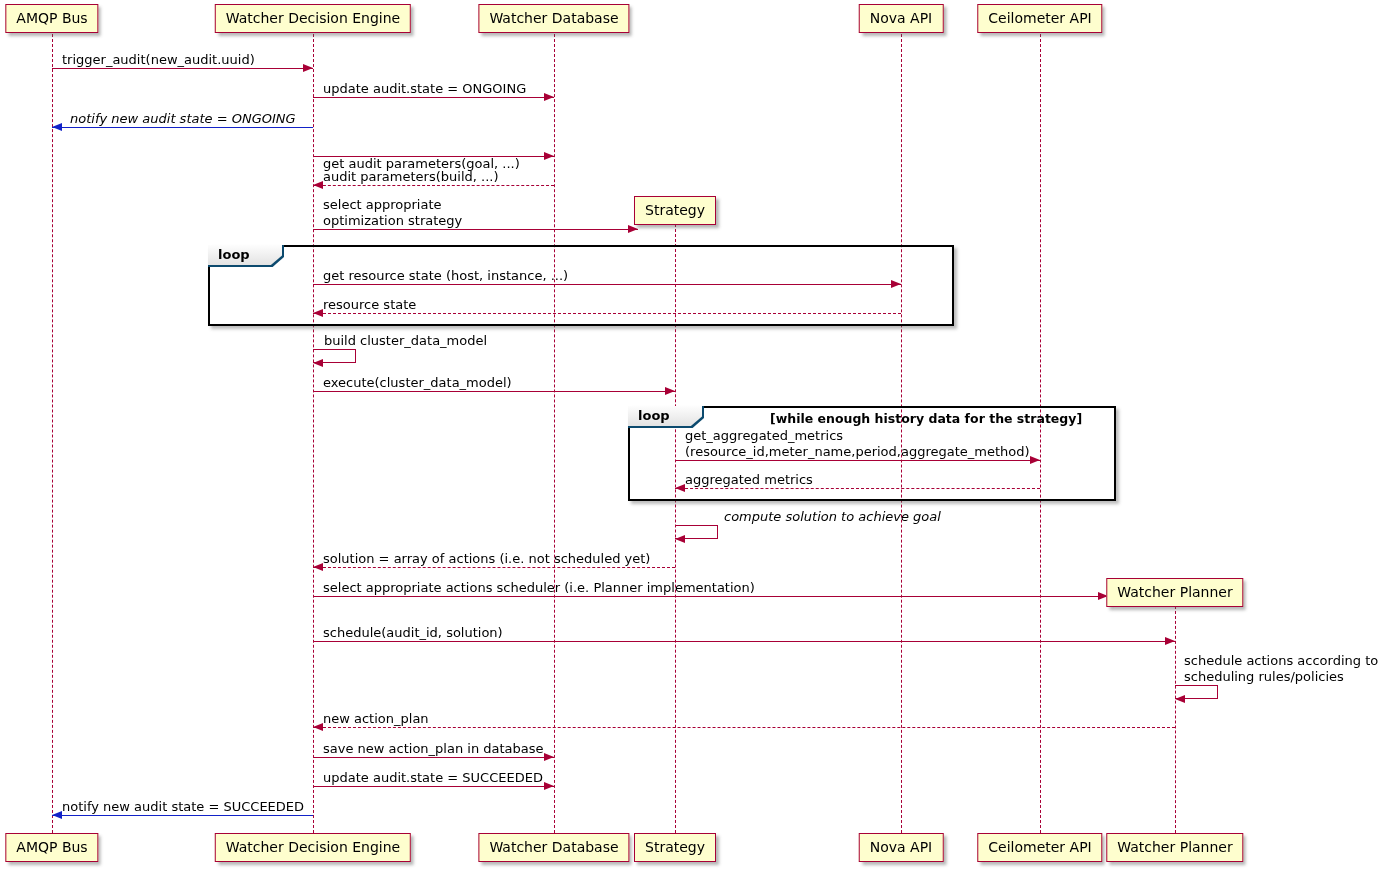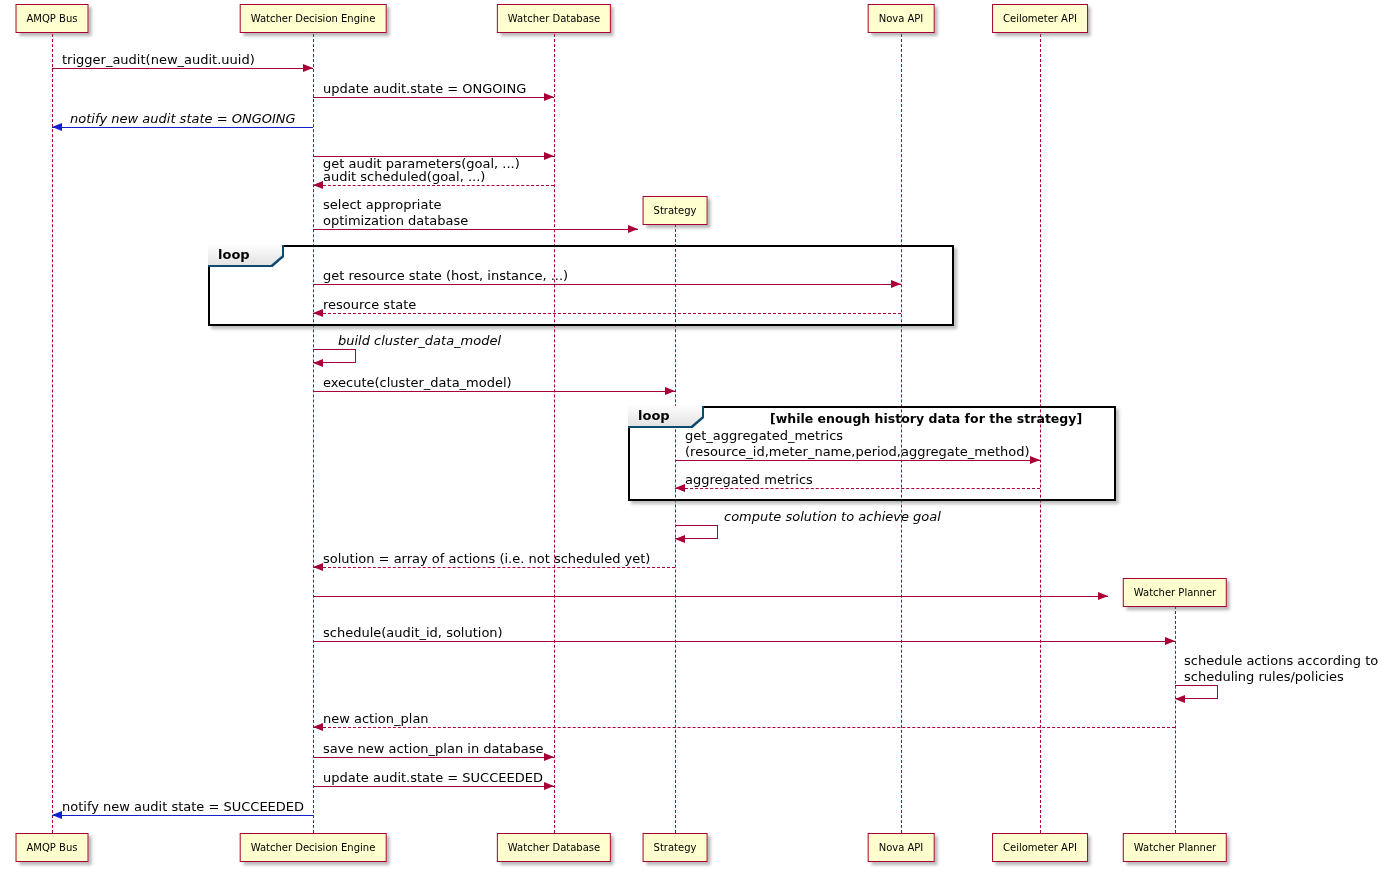--- a/index.html
+++ b/index.html
@@ -4,21 +4,21 @@
 <style>
   html,body{margin:0;padding:0;background:#fff;}
   .canvas{position:relative;width:1384px;height:874px;background:#ffffff;
           font-family:"DejaVu Sans", sans-serif;color:#000;overflow:hidden;}
 
   
   .lifeline{position:absolute;width:0;border-left:1px dashed #A80036;z-index:1;}
 
   
   .pbox{position:absolute;transform:translateX(-50%);background:#FEFECE;
-        border:1.5px solid #A80036;padding:5px 10px;font-size:10px;line-height:17px;
+        border:1.5px solid #A80036;padding:5px 10px;font-size:14px;line-height:17px;
         white-space:nowrap;box-shadow:3px 3px 3px rgba(90,90,90,0.45);z-index:4;}
 
   
   .line{position:absolute;height:0;border-top:1px solid #A80036;z-index:3;}
   .line.dash{border-top-style:dashed;}
   .line.blue{border-top-color:#1222c8;}
   .head{position:absolute;width:0;height:0;border-top:4.5px solid transparent;
         border-bottom:4.5px solid transparent;}
   .head.r{right:0;top:-5px;border-left:10px solid #A80036;}
   .head.l{left:0;top:-5px;border-right:10px solid #A80036;}
@@ -83,43 +83,43 @@
   <div class="lbl" style="left:70px;top:111px;font-style:italic;">notify new audit state = ONGOING</div>
   <div class="line blue" style="left:52px;top:127px;width:261px;">
       <div class="head l"></div>
     </div>
 
   <div class="lbl" style="left:323px;top:140px;margin-top:16px;">get audit parameters(goal, ...)</div>
   <div class="line" style="left:313px;top:156px;width:241px;">
       <div class="head r"></div>
     </div>
 
-  <div class="lbl" style="left:323px;top:169px;">audit scheduled(goal, ...)</div>
+  <div class="lbl" style="left:323px;top:169px;">audit parameters(build, ...)</div>
   <div class="line dash" style="left:313px;top:185px;width:241px;">
       <div class="head l"></div>
     </div>
 
   <div class="lbl" style="left:323px;top:197px;">select appropriate</div>
-  <div class="lbl" style="left:323px;top:213px;">optimization database</div>
+  <div class="lbl" style="left:323px;top:213px;">optimization strategy</div>
   <div class="line" style="left:313px;top:229px;width:325px;">
       <div class="head r"></div>
     </div>
   <div class="pbox" style="left:675px;top:196px;">Strategy</div>
 
   <div class="lbl" style="left:323px;top:268px;">get resource state (host, instance, ...)</div>
   <div class="line" style="left:313px;top:284px;width:588px;">
       <div class="head r"></div>
     </div>
 
   <div class="lbl" style="left:323px;top:297px;">resource state</div>
   <div class="line dash" style="left:313px;top:313px;width:588px;">
       <div class="head l"></div>
     </div>
 
-  <div class="lbl" style="left:338px;top:333px;font-style:italic;">build cluster_data_model</div>
+  <div class="lbl" style="left:324px;top:333px;">build cluster_data_model</div>
   <div class="selfloop" style="left:313px;top:349px;width:42px;height:12px;">
       <div class="head l"></div>
     </div>
 
   <div class="lbl" style="left:323px;top:375px;">execute(cluster_data_model)</div>
   <div class="line" style="left:313px;top:391px;width:362px;">
       <div class="head r"></div>
     </div>
 
   <div class="lbl" style="left:685px;top:428px;">get_aggregated_metrics</div>
@@ -136,20 +136,21 @@
   <div class="lbl" style="left:724px;top:509px;font-style:italic;">compute solution to achieve goal</div>
   <div class="selfloop" style="left:675px;top:525px;width:42px;height:12px;">
       <div class="head l"></div>
     </div>
 
   <div class="lbl" style="left:323px;top:551px;">solution = array of actions (i.e. not scheduled yet)</div>
   <div class="line dash" style="left:313px;top:567px;width:362px;">
       <div class="head l"></div>
     </div>
 
+  <div class="lbl" style="left:323px;top:580px;">select appropriate actions scheduler (i.e. Planner implementation)</div>
   <div class="line" style="left:313px;top:596px;width:795px;">
       <div class="head r"></div>
     </div>
   <div class="pbox" style="left:1175px;top:578px;">Watcher Planner</div>
 
   <div class="lbl" style="left:323px;top:625px;">schedule(audit_id, solution)</div>
   <div class="line" style="left:313px;top:641px;width:862px;">
       <div class="head r"></div>
     </div>
 

